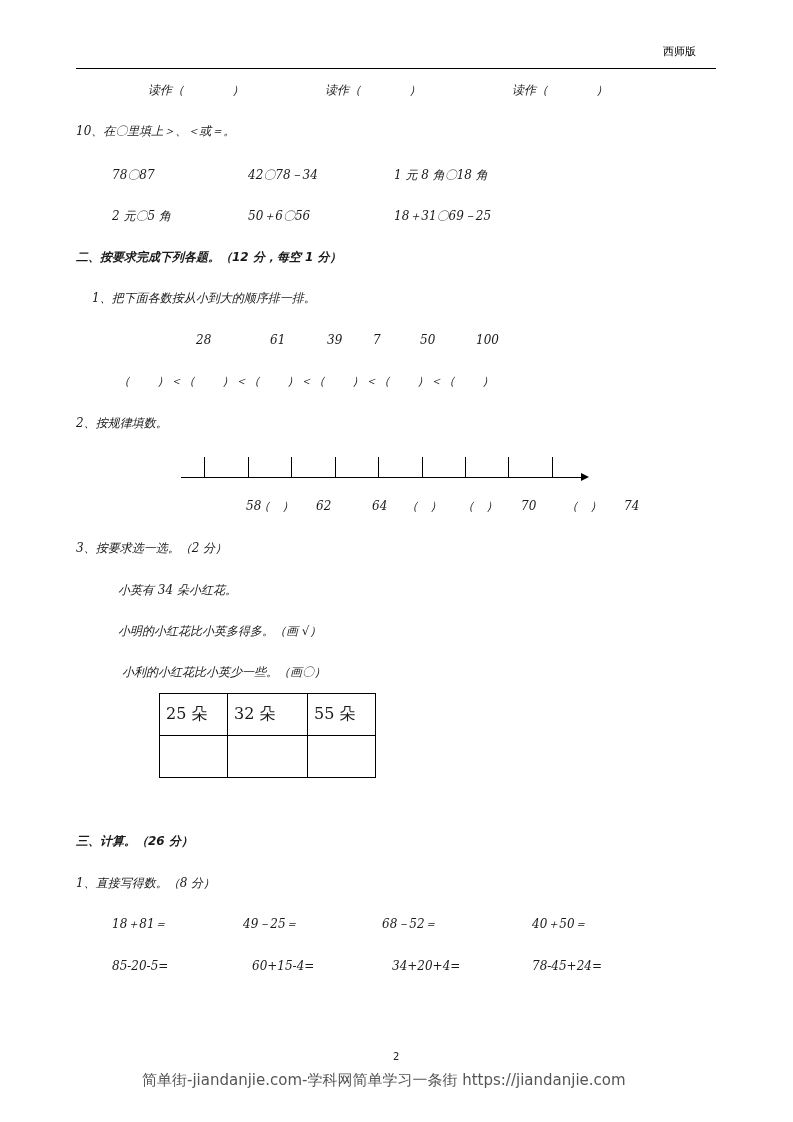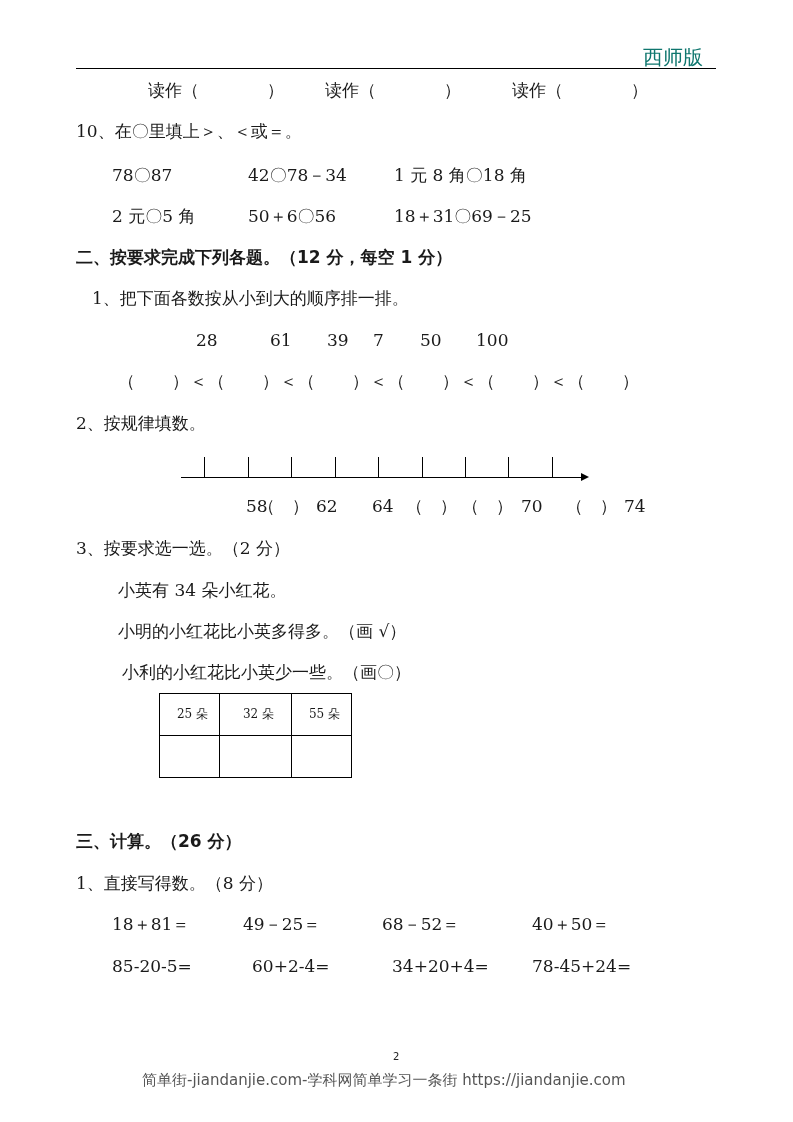--- a/index.html
+++ b/index.html
@@ -2,30 +2,30 @@
 <html><head>
   <meta charset="utf-8">
   <style>
     html, body { margin: 0; padding: 0; background: #ffffff; }
     body {
       width: 793px; height: 1122px; position: relative; overflow: hidden;
       font-family: "DejaVu Serif", "Liberation Serif", serif;
       color: #1a1a1a;
     }
     .abs { position: absolute; white-space: nowrap; }
-    .t { font-size: 17px; line-height: 20px; }
+    .t { font-size: 12px; line-height: 20px; font-style: italic; }
     .bold { font-weight: bold; font-family: "DejaVu Sans", "Liberation Sans", sans-serif; }
-    .header-brand { font-size: 20px; color: #0f766e; }
+    .header-brand { font-size: 11px; color: #000000; margin-left: 20px; }
     .header-rule { position: absolute; left: 76px; top: 68px; width: 640px; height: 1px; background: #000; }
     .numline { position: absolute; left: 181px; top: 477px; width: 402px; height: 1px; background: #000; }
     .arrowhead { position: absolute; left: 581px; top: 473px; width: 0; height: 0;
       border-top: 4px solid transparent; border-bottom: 4px solid transparent; border-left: 8px solid #000; }
     .tick { position: absolute; top: 457px; width: 1px; height: 20px; background: #000; }
     table.choice { position: absolute; left: 159px; top: 693px; border-collapse: collapse; }
-    table.choice td { border: 1px solid #000; padding: 0 0 0 6px; font-size: 12px; height: 41px; vertical-align: middle; text-align: center; }
+    table.choice td { border: 1px solid #000; padding: 0 8px 0 6px; font-size: 16px; height: 41px; vertical-align: middle; }
     .footer-page { font-family: "DejaVu Sans", sans-serif; font-size: 10px; color: #222; }
     .footer-text { font-family: "DejaVu Sans", sans-serif; font-size: 15px; color: #555; }
   </style>
 </head>
 <body>
 
 <div class="abs header-brand" style="left:643px; top:44px;">西师版</div>
 <div class="header-rule"></div>
 
 <div class="abs t" style="left:148px; top:80px;">读作（　　　　）</div>
@@ -97,18 +97,18 @@
   </table>
 
 <div class="abs t bold" style="left:76px; top:831px;">三、计算。（26 分）</div>
 <div class="abs t" style="left:76px; top:873px;">1、直接写得数。（8 分）</div>
 
 <div class="abs t" style="left:112px; top:914px;">18＋81＝</div>
 <div class="abs t" style="left:243px; top:914px;">49－25＝</div>
 <div class="abs t" style="left:382px; top:914px;">68－52＝</div>
 <div class="abs t" style="left:532px; top:914px;">40＋50＝</div>
 <div class="abs t" style="left:112px; top:956px;">85-20-5=</div>
-<div class="abs t" style="left:252px; top:956px;">60+2-4=</div>
+<div class="abs t" style="left:252px; top:956px;">60+15-4=</div>
 <div class="abs t" style="left:392px; top:956px;">34+20+4=</div>
 <div class="abs t" style="left:532px; top:956px;">78-45+24=</div>
 
 <div class="abs footer-page" style="left:393px; top:1051px;">2</div>
 <div class="abs footer-text" style="left:142px; top:1071px;">简单街-jiandanjie.com-学科网简单学习一条街 https://jiandanjie.com</div>
 
 </body></html>

